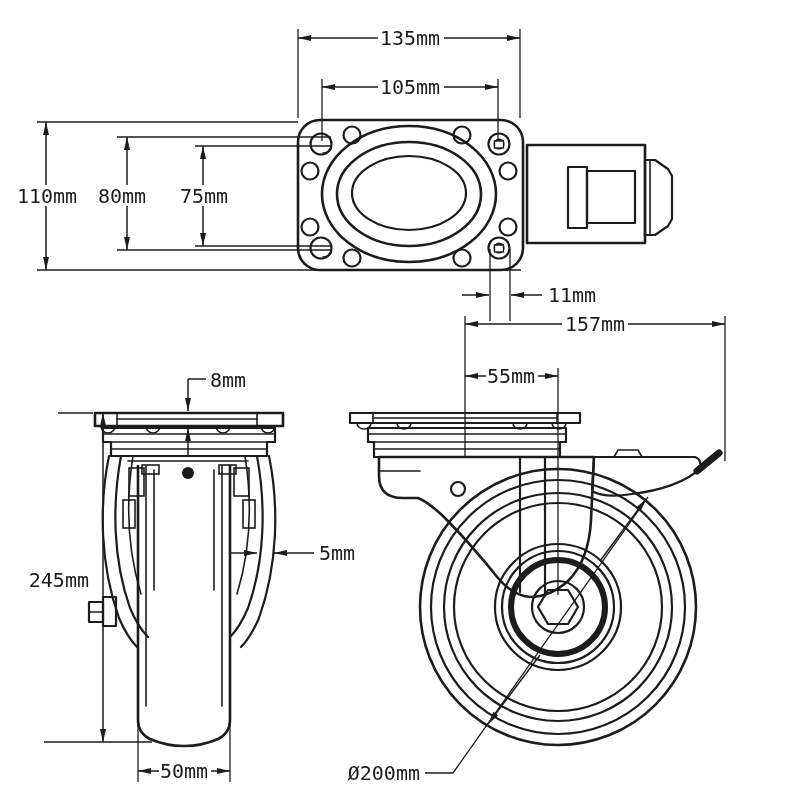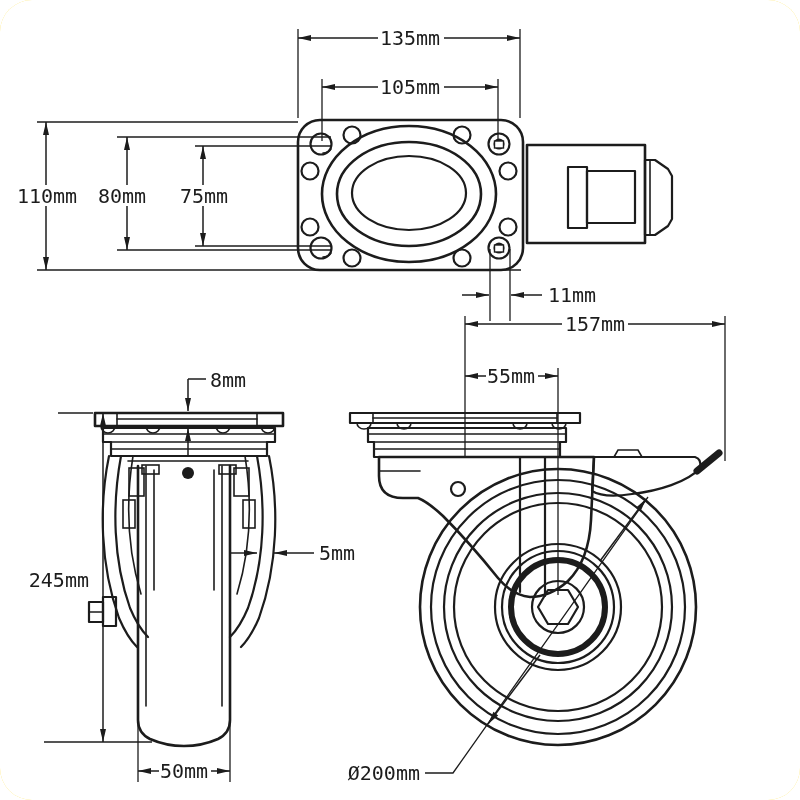--- a/index.html
+++ b/index.html
@@ -1,16 +1,16 @@
 <!DOCTYPE html>
 <html><head>
 <meta charset="utf-8">
 <style>
   html,body{margin:0;padding:0;background:#ffffff;}
-  .stage{width:800px;height:800px;position:relative;background:#fde047;overflow:hidden;border-radius:32px;}
+  .stage{width:800px;height:800px;position:relative;background:#fde047;overflow:hidden;}
   svg{display:block;}
   svg text{font-family:"DejaVu Sans Mono","Liberation Mono",monospace;font-size:20px;fill:#1c1c1c;}
   .ol{fill:none;stroke:#1c1c1c;stroke-width:2.6;stroke-linecap:round;stroke-linejoin:round;}
   .ol2{fill:none;stroke:#1c1c1c;stroke-width:2.2;stroke-linecap:round;stroke-linejoin:round;}
   .tl{fill:none;stroke:#1c1c1c;stroke-width:1.6;stroke-linecap:round;}
   .dim{fill:none;stroke:#1c1c1c;stroke-width:1.5;}
   .ext{fill:none;stroke:#1c1c1c;stroke-width:1.3;}
   .wf{fill:#ffffff;}
   .blk{fill:#1c1c1c;}
 </style>

